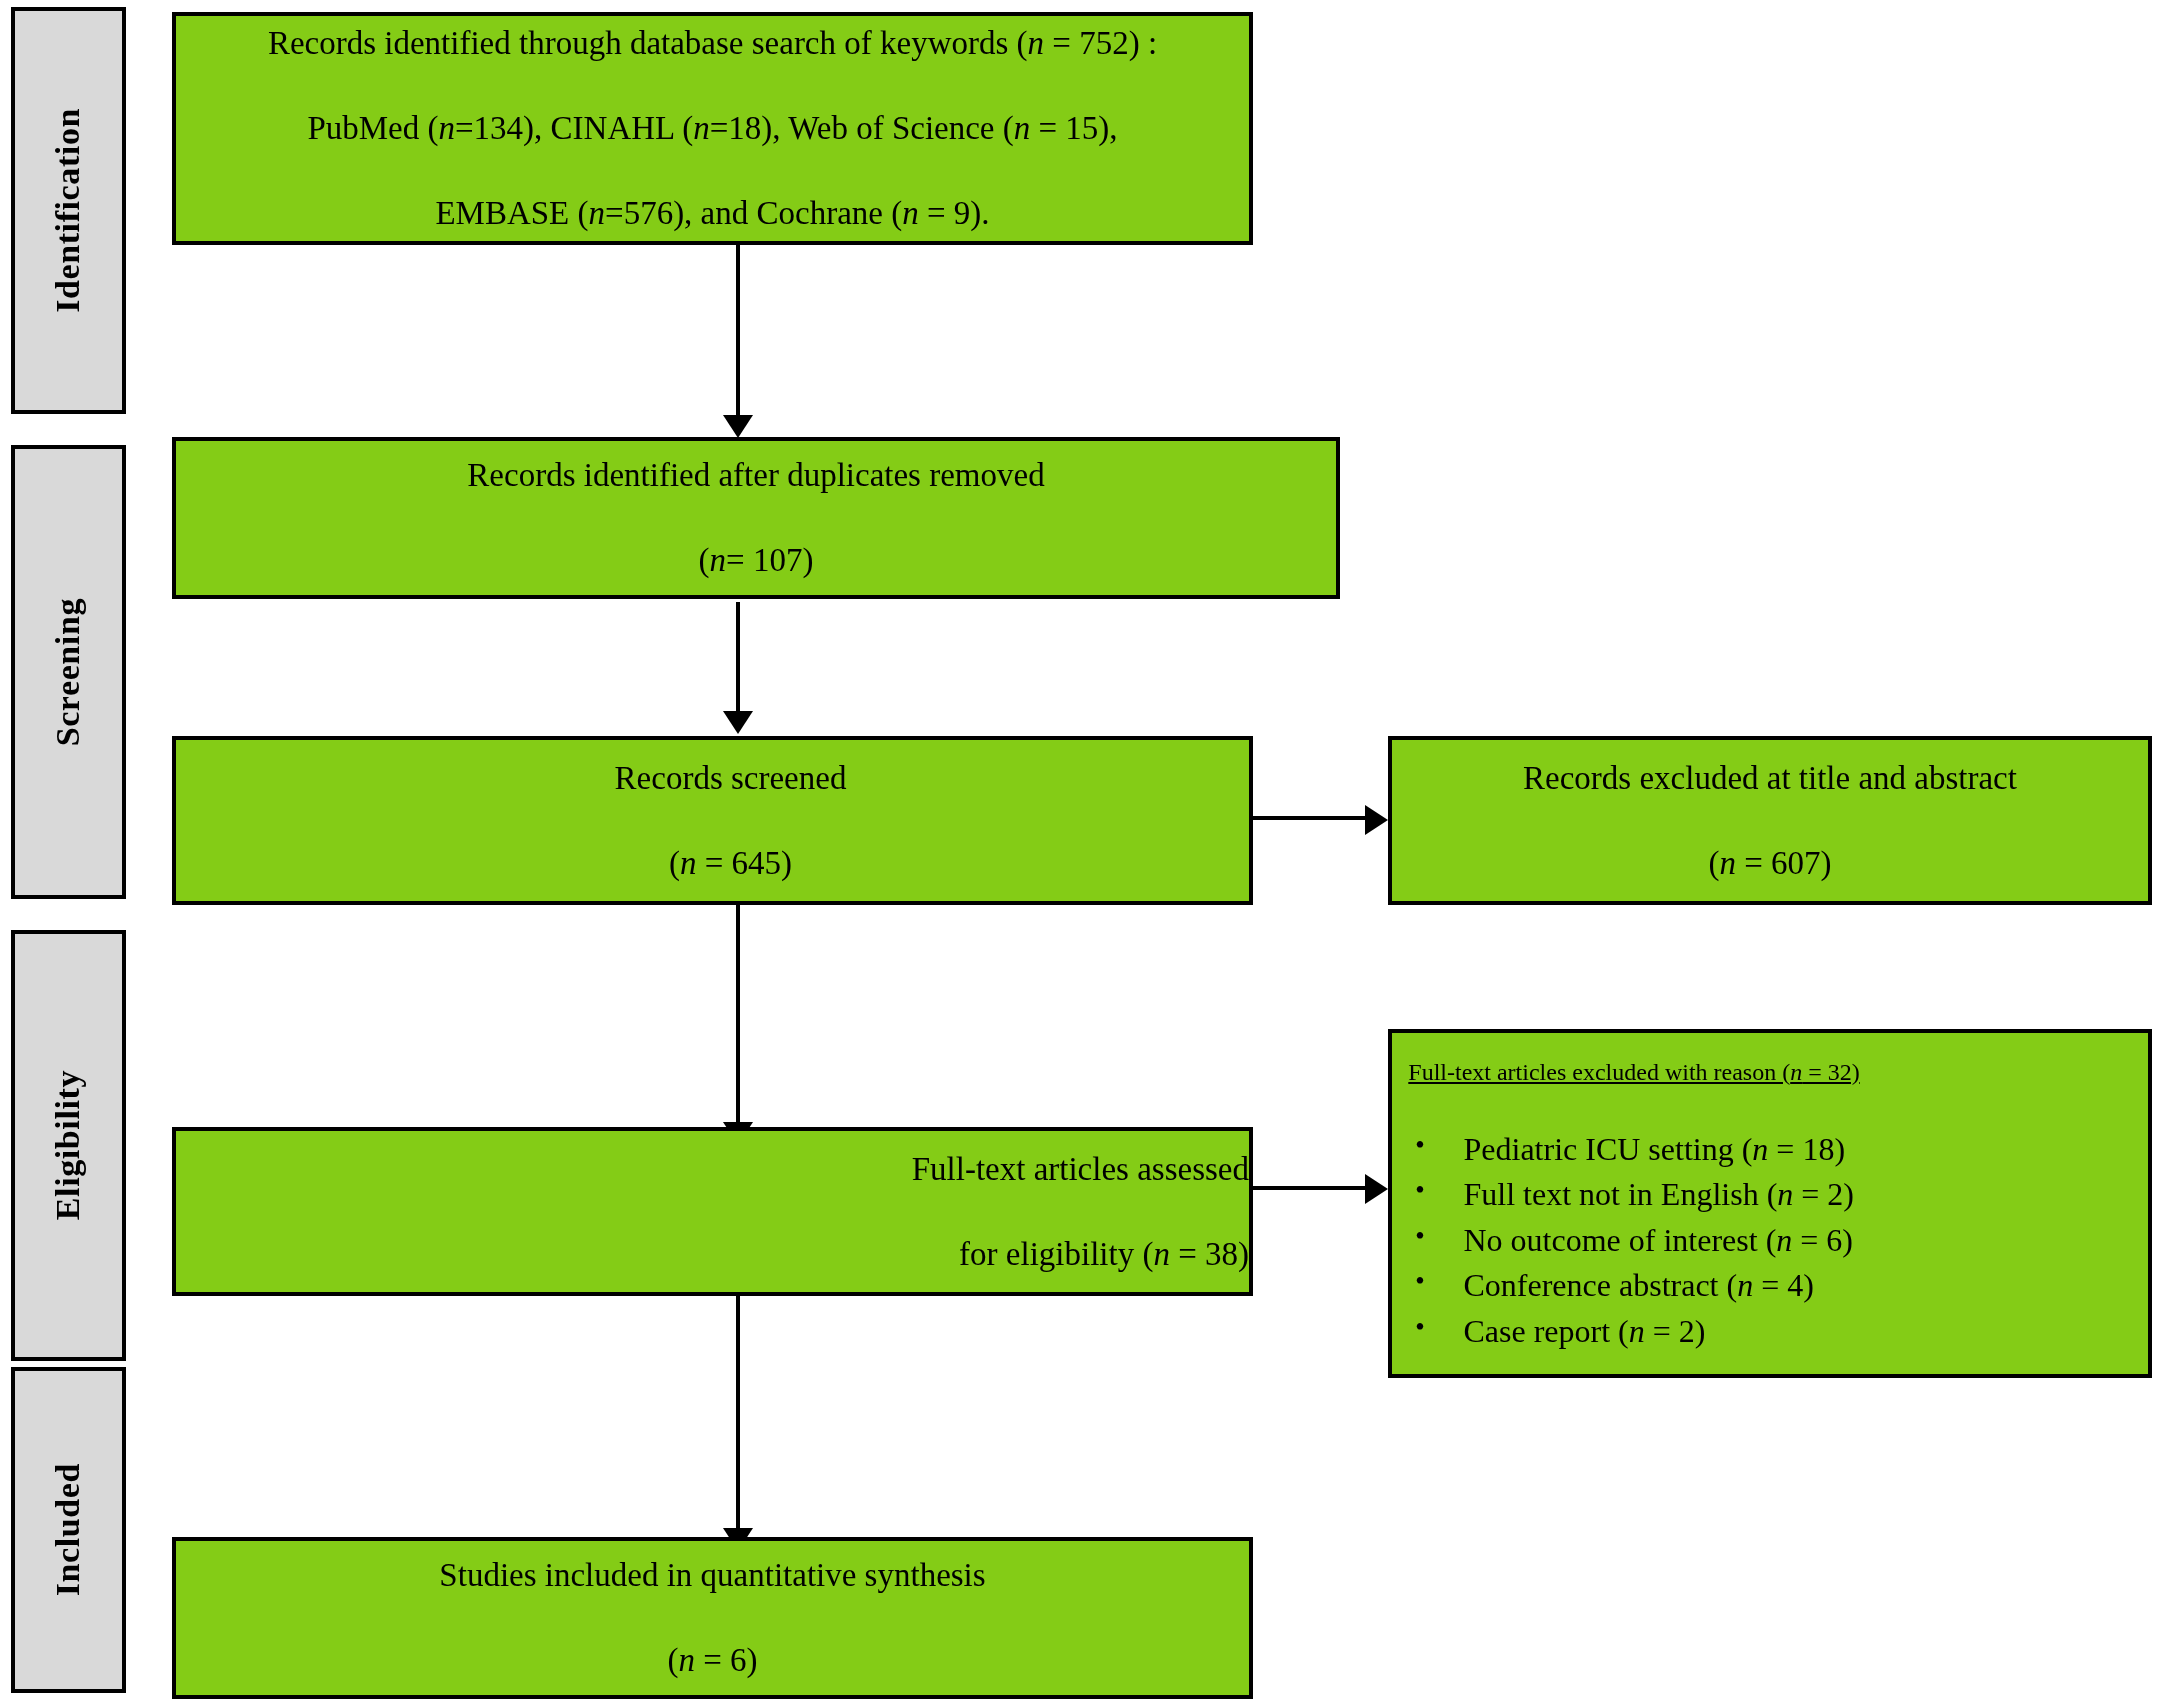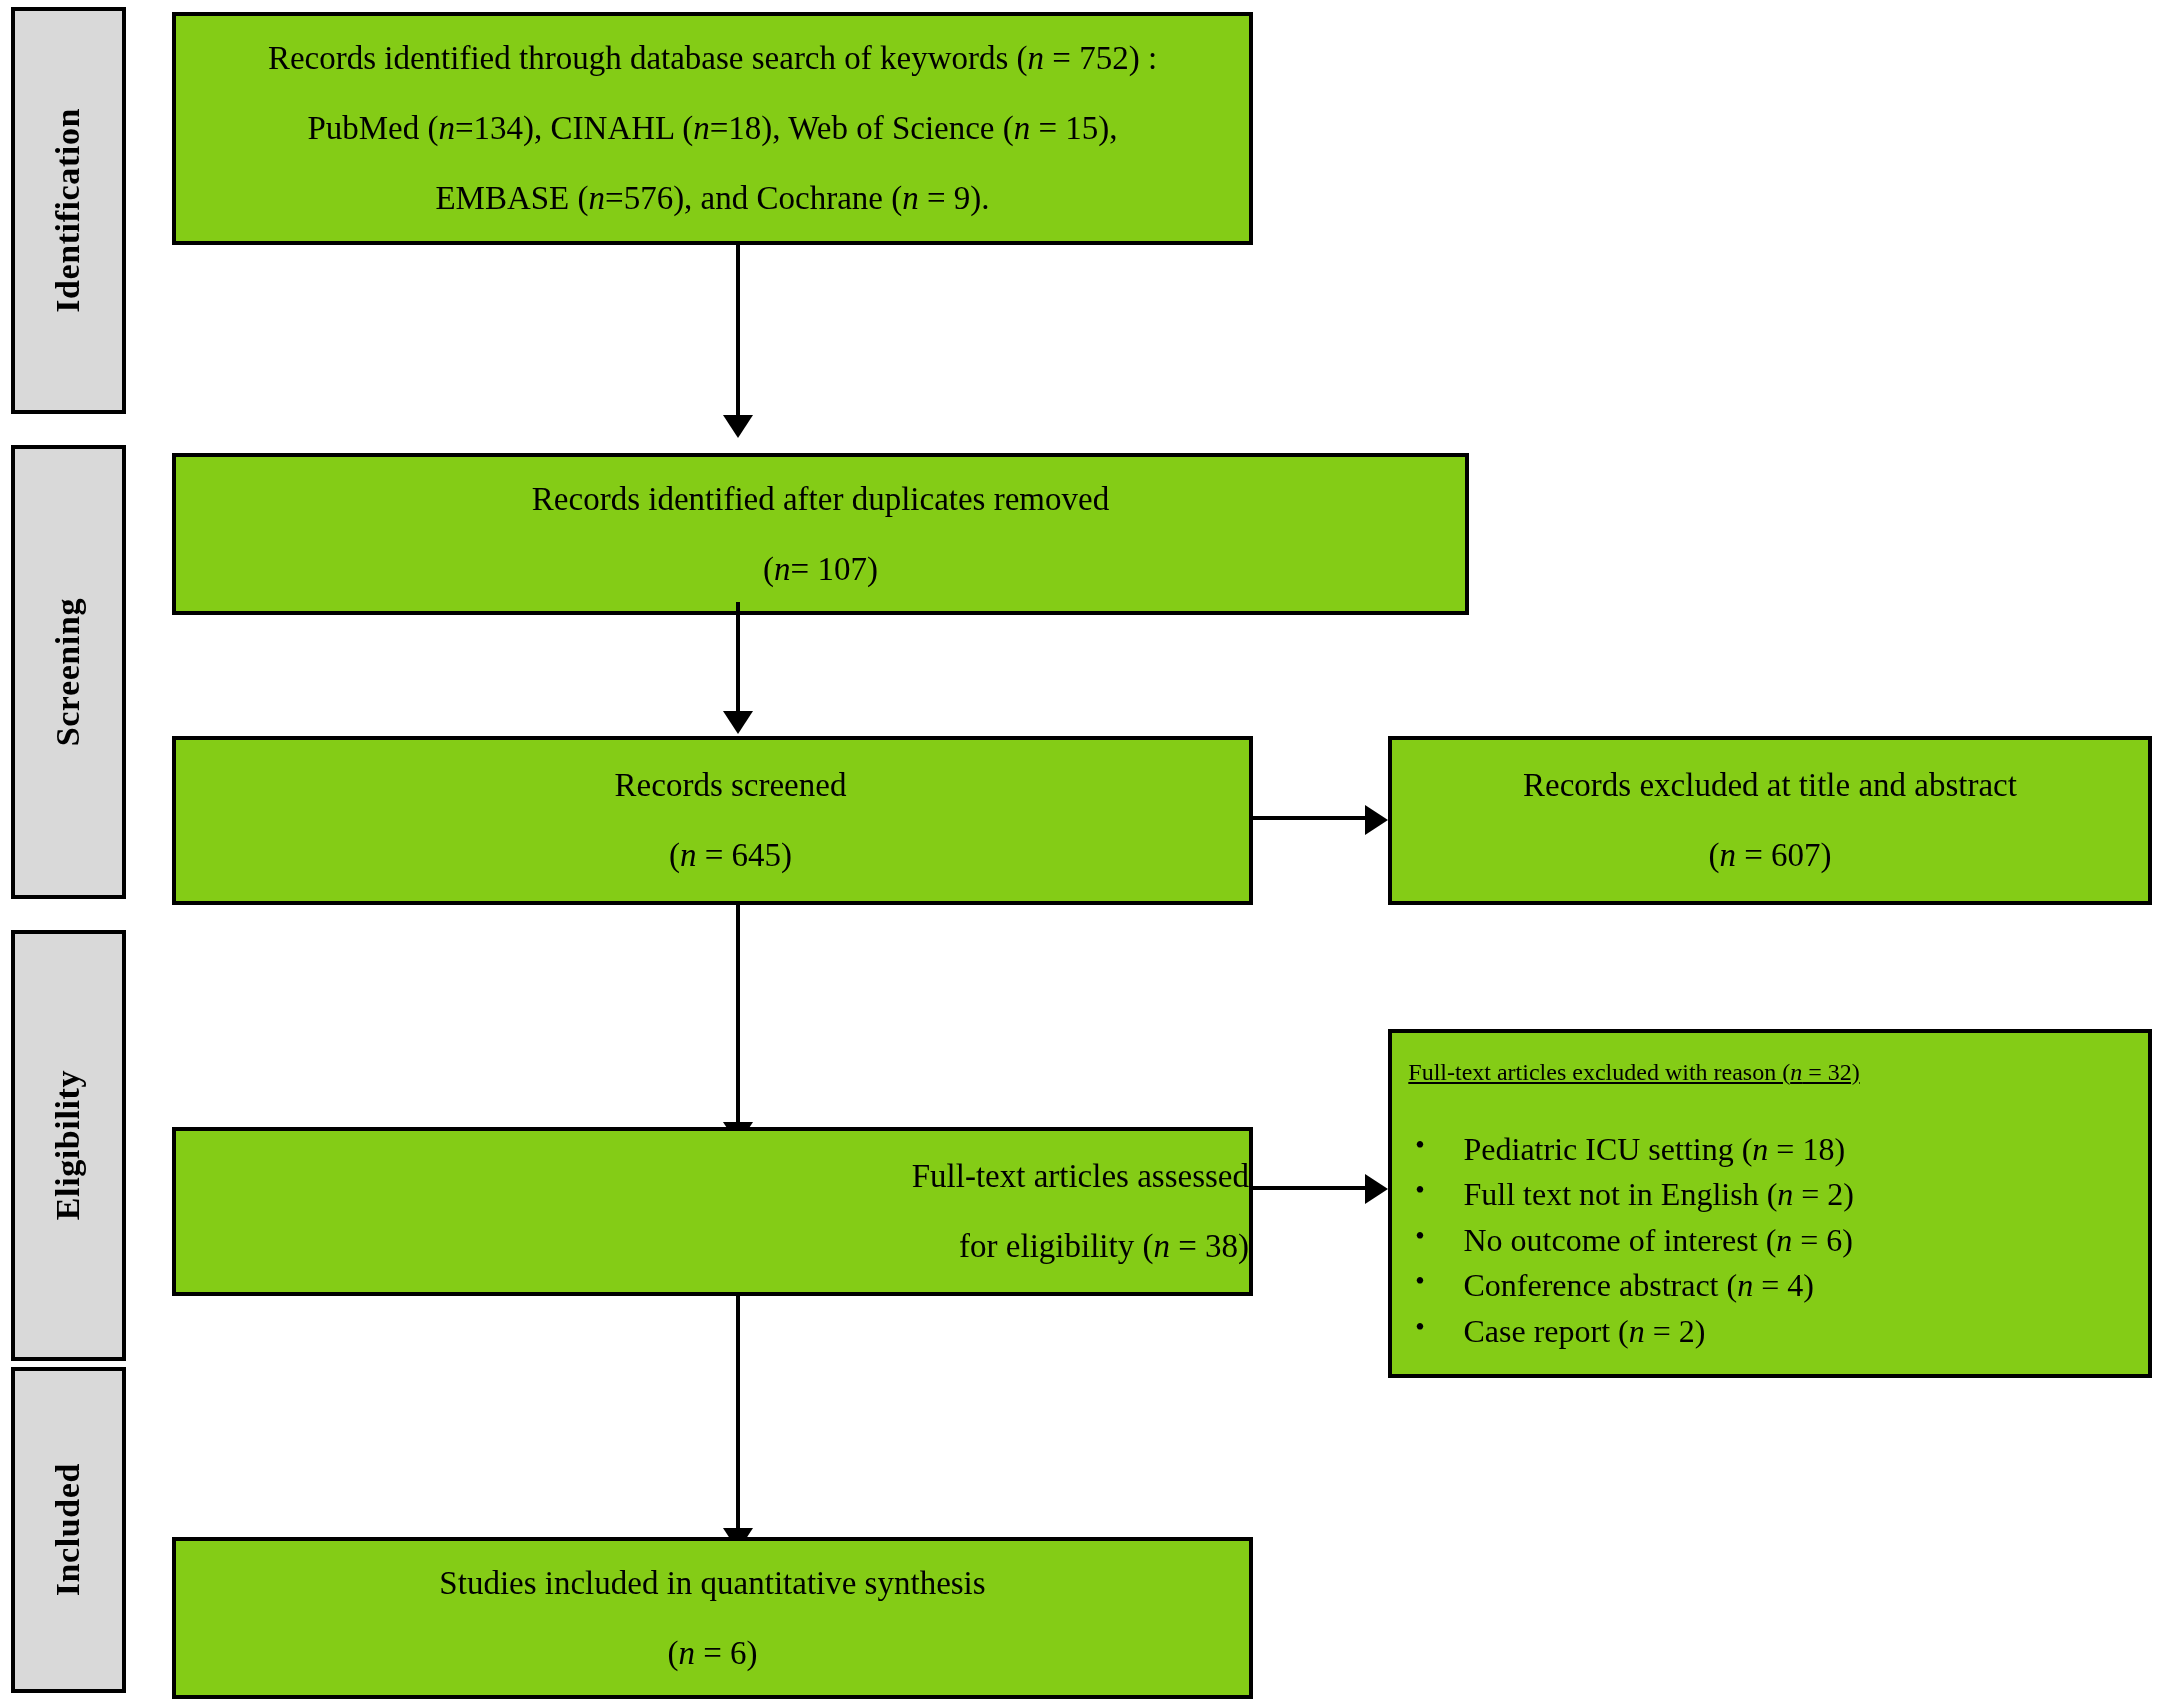--- a/index.html
+++ b/index.html
@@ -54,21 +54,21 @@
   .node-box.left-align {
     align-items: flex-start;
     justify-content: flex-start;
   }
   .node-line {
     font-size: 33px;
     line-height: 1.06;
     white-space: nowrap;
     text-align: center;
   }
-  .node-line.spaced { margin-top: 35px; }
+  .node-line.spaced { margin-top: 50px; }
 
   
   .reason-title {
     font-size: 24px;
     line-height: 1.1;
     white-space: nowrap;
     margin: 25.6px 0 0 16.3px;
     text-decoration: underline;
   }
   .reason-list {
@@ -144,21 +144,21 @@
 
   <div class="node-box" style="left:172px; top:11.6px; width:1081px; height:233px;">
     <div class="node-line">Records identified through database search of keywords (<em class="n">n</em> = 752) :</div>
     <div class="node-line spaced">PubMed (<em class="n">n</em>=134), CINAHL (<em class="n">n</em>=18), Web of Science (<em class="n">n</em> = 15),</div>
     <div class="node-line spaced">EMBASE (<em class="n">n</em>=576), and Cochrane (<em class="n">n</em> = 9).</div>
   </div>
 
   <div class="v-line" style="left:736px; top:244px; height:172px;"></div>
   <div class="v-head" style="left:723px; top:415px;"></div>
 
-  <div class="node-box" style="left:172px; top:453px; width:1297px; height:162px;">
+  <div class="node-box" style="left:172px; top:437px; width:1168px; height:162px;">
     <div class="node-line">Records identified after duplicates removed</div>
     <div class="node-line spaced">(<em class="n">n</em>= 107)</div>
   </div>
 
   <div class="v-line" style="left:736px; top:602px; height:111px;"></div>
   <div class="v-head" style="left:723px; top:711px;"></div>
 
   <div class="node-box" style="left:172px; top:736px; width:1081px; height:169px;padding-left:36px;">
     <div class="node-line">Records screened</div>
     <div class="node-line spaced">(<em class="n">n</em> = 645)</div>

